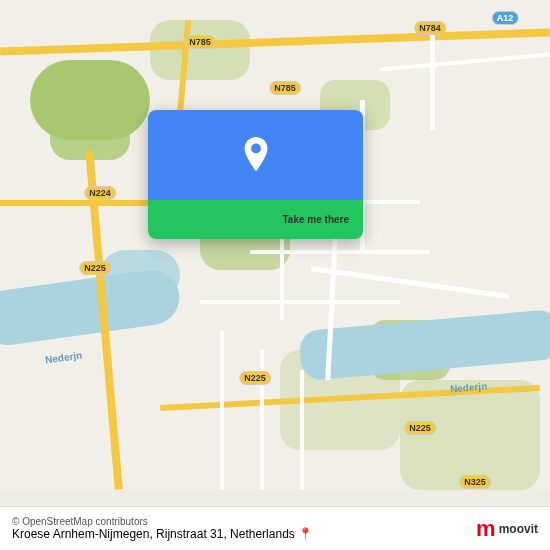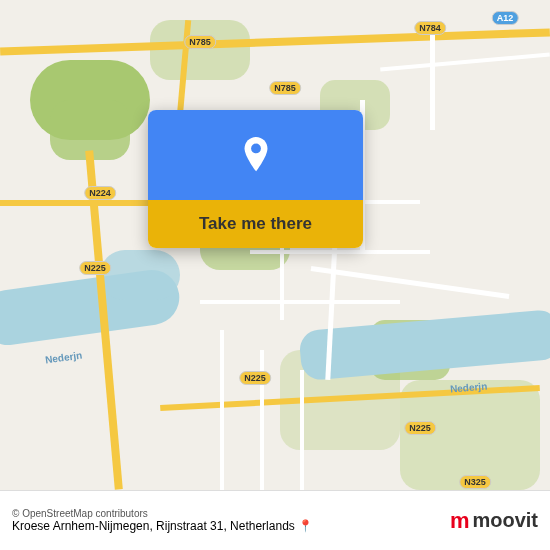--- a/index.html
+++ b/index.html
@@ -103,36 +103,36 @@
 
     .popup-pin {
       width: 36px;
       height: 36px;
     }
 
     .popup-button {
       display: block;
       width: 100%;
       padding: 14px;
-      background: #eab308;
+      background: #22c55e;
       border: none;
-      font-size: 17px;
+      font-size: 10px;
       font-weight: 600;
       color: #333;
-      text-align: center;
+      text-align: right;
       cursor: pointer;
     }
 
     
     #footer {
       position: absolute;
       bottom: 0;
       left: 0;
       right: 0;
-      height: 60px;
+      height: 44px;
       background: #ffffff;
       border-top: 1px solid #ddd;
       display: flex;
       align-items: center;
       padding: 0 12px;
     }
 
     .footer-text {
       font-size: 12px;
       color: #000000;
@@ -146,21 +146,21 @@
     }
 
     .moovit-m {
       font-size: 22px;
       font-weight: 900;
       color: #e8001c;
       letter-spacing: -1px;
     }
 
     .moovit-word {
-      font-size: 20px;
+      font-size: 12px;
       font-weight: 700;
       color: #333;
     }
 
     .copyright-text {
       font-size: 10px;
       color: #555;
     }
   </style>
 </head>

